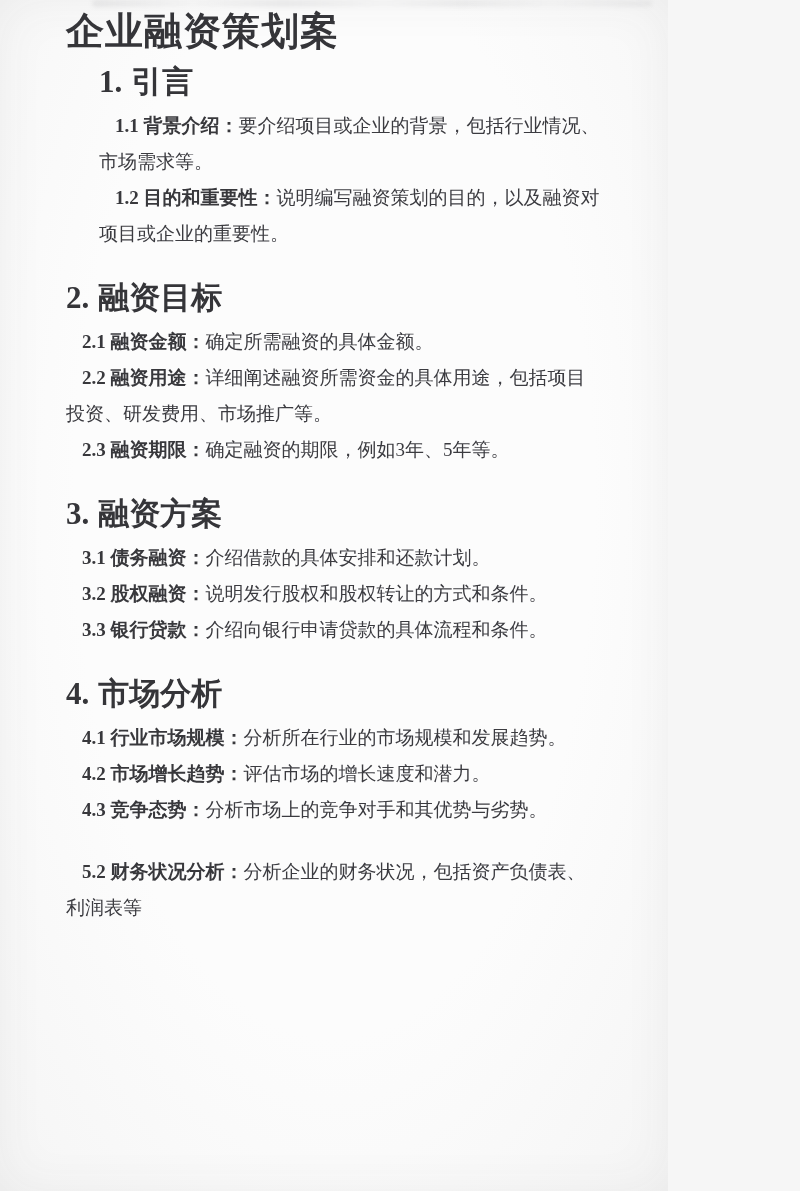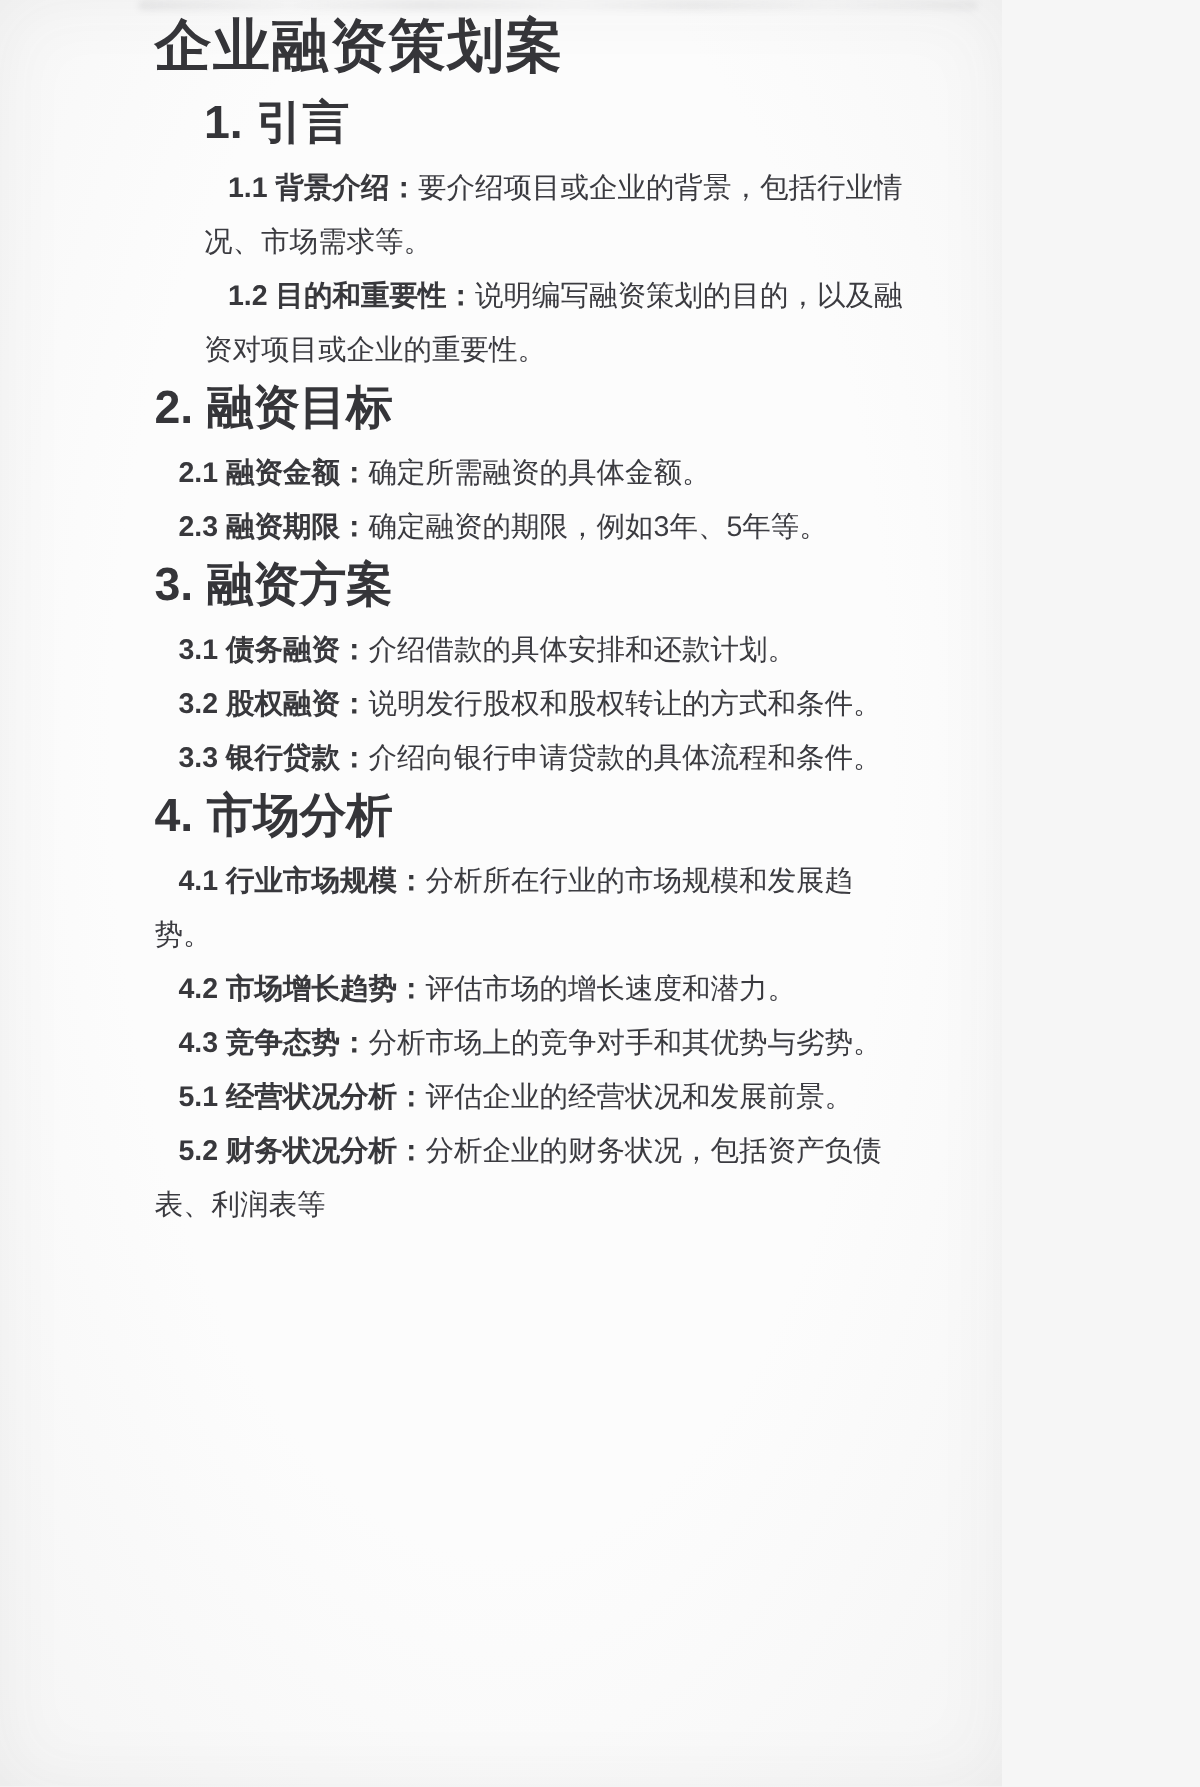--- a/index.html
+++ b/index.html
@@ -8,24 +8,25 @@
     width: 800px;
     height: 1191px;
     overflow: hidden;
     background: #f6f6f6;
     font-family: "Liberation Sans", "DejaVu Sans", sans-serif;
   }
   .page {
     position: relative;
     width: 668px;
     height: 1191px;
-    padding: 6px 66px 0 103px;
+    padding: 6px 66px 0 66px;
     color: #3b3b40;
     background: radial-gradient(ellipse at 50% 42%, #fcfcfc 55%, #f5f5f5 100%);
     box-shadow: inset 0 0 50px rgba(70,70,75,0.06);
+    font-family: Liberation Serif, serif;
   }
   
   .artifact-top {
     position: absolute;
     top: 0px;
     left: 92px;
     width: 560px;
     height: 7px;
     border-radius: 4px;
     background: linear-gradient(90deg,
@@ -37,21 +38,21 @@
     opacity: .55;
   }
   h1.doc-title {
     margin: 0 0 6px 0;
     font-size: 38px;
     line-height: 50px;
     font-weight: 700;
     color: #353539;
     letter-spacing: 1px;
   }
-  section.sec { }
+  section.sec { margin-top: 26px; }
   section.sec:first-of-type { margin-top: 0; margin-left: 33px; }
   .sec-h {
     margin: 0 0 6px 0;
     font-size: 31px;
     line-height: 40px;
     font-weight: 700;
     color: #353539;
   }
   .sec-num { margin-right: 9px; }
   p.item {
@@ -74,35 +75,35 @@
 
   <section class="sec">
     <h2 class="sec-h"><span class="sec-num">1.</span><span class="sec-title">引言</span></h2>
     <p class="item"><span class="label"><span>1.1</span> <span>背景介绍：</span></span><span class="desc">要介绍项目或企业的背景，包括行业情况、市场需求等。</span></p>
     <p class="item"><span class="label"><span>1.2</span> <span>目的和重要性：</span></span><span class="desc">说明编写融资策划的目的，以及融资对项目或企业的重要性。</span></p>
   </section>
 
   <section class="sec">
     <h2 class="sec-h"><span class="sec-num">2.</span><span class="sec-title">融资目标</span></h2>
     <p class="item"><span class="label"><span>2.1</span> <span>融资金额：</span></span><span class="desc">确定所需融资的具体金额。</span></p>
+    <p class="item"><span class="label"><span>2.2</span> <span>融资用途：</span></span><span class="desc">详细阐述融资所需资金的具体用途，包括项目投资、研发费用、市场推广等。</span></p>
     <p class="item"><span class="label"><span>2.3</span> <span>融资期限：</span></span><span class="desc">确定融资的期限，例如3年、5年等。</span></p>
   </section>
 
   <section class="sec">
     <h2 class="sec-h"><span class="sec-num">3.</span><span class="sec-title">融资方案</span></h2>
     <p class="item"><span class="label"><span>3.1</span> <span>债务融资：</span></span><span class="desc">介绍借款的具体安排和还款计划。</span></p>
     <p class="item"><span class="label"><span>3.2</span> <span>股权融资：</span></span><span class="desc">说明发行股权和股权转让的方式和条件。</span></p>
     <p class="item"><span class="label"><span>3.3</span> <span>银行贷款：</span></span><span class="desc">介绍向银行申请贷款的具体流程和条件。</span></p>
   </section>
 
   <section class="sec">
     <h2 class="sec-h"><span class="sec-num">4.</span><span class="sec-title">市场分析</span></h2>
     <p class="item"><span class="label"><span>4.1</span> <span>行业市场规模：</span></span><span class="desc">分析所在行业的市场规模和发展趋势。</span></p>
     <p class="item"><span class="label"><span>4.2</span> <span>市场增长趋势：</span></span><span class="desc">评估市场的增长速度和潜力。</span></p>
     <p class="item"><span class="label"><span>4.3</span> <span>竞争态势：</span></span><span class="desc">分析市场上的竞争对手和其优势与劣势。</span></p>
   </section>
 
   <section class="sec">
-    <p class="item"><span class="label"><span>5.1</span> <span>经营状况分析：</span></span><span class="desc">评估企业的经营状况和发展前景。</span></p>
     <p class="item"><span class="label"><span>5.2</span> <span>财务状况分析：</span></span><span class="desc">分析企业的财务状况，包括资产负债表、利润表等</span></p>
     <p class="item"></p>
   </section>
 </div>
 
 </body></html>

